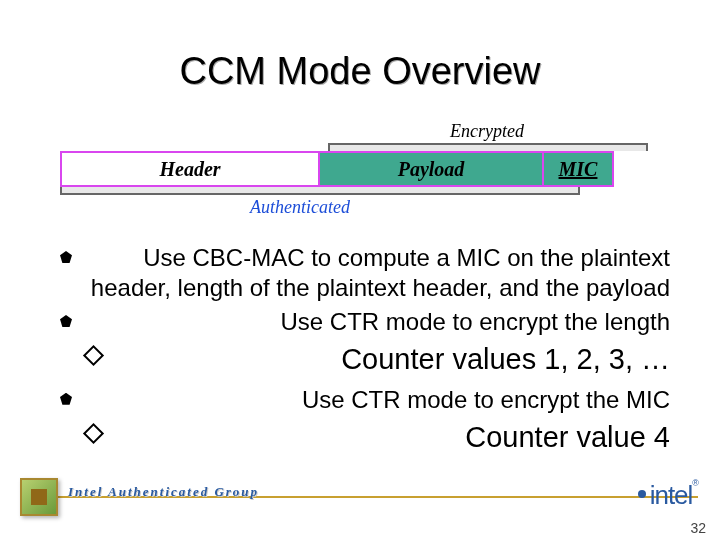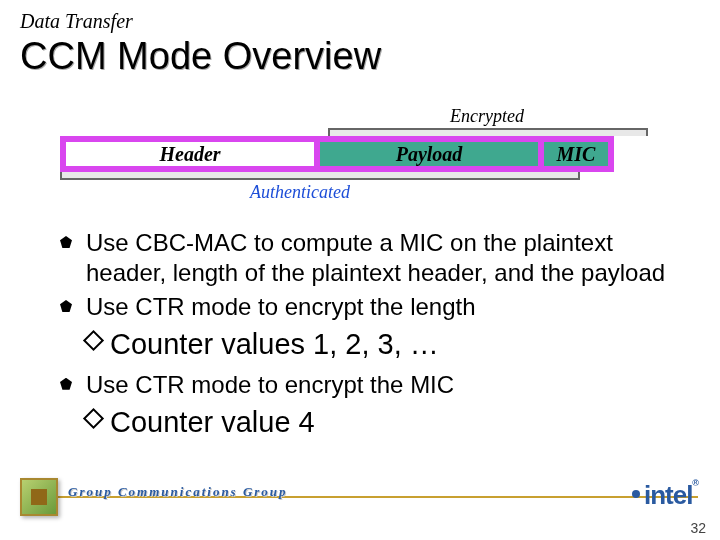--- a/index.html
+++ b/index.html
@@ -20,24 +20,25 @@
   .section-label {
     font-style: italic;
     font-family: "Times New Roman", Times, serif;
     font-size: 20px;
     color: #000;
     margin-bottom: 2px;
   }
   .title {
     font-size: 38px;
     font-weight: normal;
-    text-align: left;
+    text-align: center;
     color: #000;
     margin-bottom: 28px;
     text-shadow: 1px 1px 0 #aaa;
+    margin-top: 40px;
   }
   .diagram {
     position: relative;
     margin: 12px auto;
     width: 620px;
     height: 100px;
   }
   .encrypted-label {
     position: absolute;
     top: 0;
@@ -67,26 +68,26 @@
     height: 36px;
   }
   .packet-cell {
     display: flex;
     align-items: center;
     justify-content: center;
     font-size: 20px;
     font-style: italic;
     font-family: "Times New Roman", Times, serif;
     font-weight: bold;
-    border: 6px solid #d946ef;
+    border: 2px solid #d946ef;
     background: #fff;
   }
   .header-cell { width: 260px; }
   .payload-cell { width: 224px; background: #3fa88f; border-left: none; }
-  .mic-cell { width: 70px; background: #3fa88f; border-left: none; }
+  .mic-cell { width: 70px; background: #3fa88f; border-left: none; text-decoration: underline; }
   .auth-bracket {
     position: absolute;
     top: 66px;
     left: 10px;
     width: 520px;
     height: 8px;
     border-bottom: 2px solid #666;
     border-left: 2px solid #666;
     border-right: 2px solid #666;
     background: #e8e8e8;
@@ -97,20 +98,21 @@
     left: 200px;
     font-size: 18px;
     font-style: italic;
     font-family: "Times New Roman", Times, serif;
     color: #1d4ed8;
   }
   .bullets {
     margin-top: 22px;
     padding-left: 40px;
     padding-right: 30px;
+    text-align: right;
   }
   .b1 {
     font-size: 24px;
     line-height: 1.25;
     margin-bottom: 4px;
     position: relative;
     padding-left: 26px;
   }
   .b1::before {
     content: "";
@@ -181,21 +183,21 @@
     font-size: 13px;
     color: #2a5aa0;
     letter-spacing: 2px;
     text-shadow: 1px 1px 0 #ccc;
   }
   .logo {
     position: absolute;
     right: 22px;
     top: 2px;
     font-family: Arial, sans-serif;
-    font-weight: bold;
+    font-weight: normal;
     font-size: 26px;
     color: #2a5aa0;
     letter-spacing: -1px;
   }
   .logo .dot {
     position: absolute;
     left: -12px;
     top: 10px;
     width: 8px;
     height: 8px;
@@ -214,21 +216,20 @@
     bottom: 4px;
     font-size: 14px;
     color: #444;
   }
 </style>
 </head>
 <body>
 
 <div class="slide">
 
-  <div class="section-label">Data Transfer</div>
 
   <div class="title">CCM Mode Overview</div>
 
   <div class="diagram">
     <div class="encrypted-label">Encrypted</div>
     <div class="encrypted-bracket"></div>
     <div class="packet-row">
       <div class="packet-cell header-cell">Header</div>
       <div class="packet-cell payload-cell">Payload</div>
       <div class="packet-cell mic-cell">MIC</div>
@@ -241,21 +242,21 @@
     <div class="b1">Use CBC-MAC to compute a MIC on the plaintext header, length of the plaintext header, and the payload</div>
     <div class="b1">Use CTR mode to encrypt the length</div>
     <div class="b2">Counter values 1, 2, 3, …</div>
     <div class="b1">Use CTR mode to encrypt the MIC</div>
     <div class="b2">Counter value 4</div>
   </div>
 
   <div class="footer">
     <div class="footer-line"></div>
     <div class="chip"></div>
-    <div class="group-label">Group Communications Group</div>
+    <div class="group-label">Intel Authenticated Group</div>
     <div class="logo">
       <span class="dot"></span>
       <span>intel</span><span class="r">®</span>
     </div>
   </div>
 
   <div class="slidenum">32</div>
 </div>
 
 </body></html>

